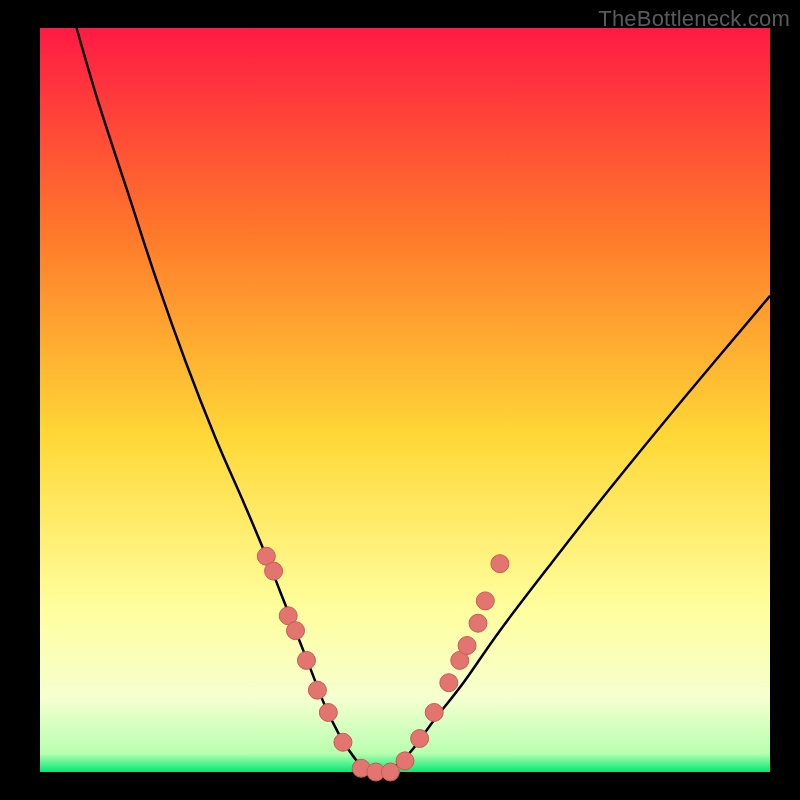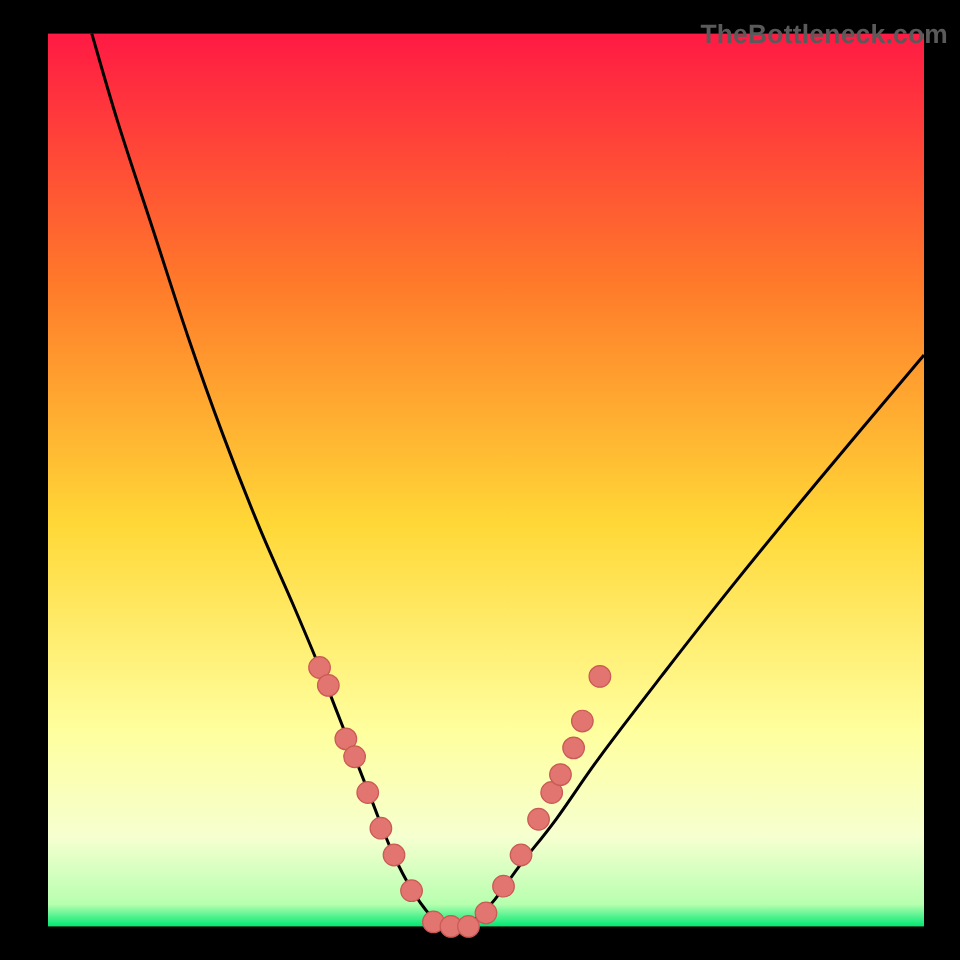--- a/index.html
+++ b/index.html
@@ -11,25 +11,25 @@
     background: #000;
     font-family: Arial, Helvetica, sans-serif;
   }
   .stage {
     position: relative;
     width: 800px;
     height: 800px;
   }
   .watermark {
     position: absolute;
-    top: 16px;
+    top: 6px;
     right: 10px;
     color: #5a5a5a;
     font-size: 22px;
-    font-weight: 700;
+    font-weight: 400;
     letter-spacing: 0.2px;
     z-index: 5;
   }
   svg {
     position: absolute;
     top: 0;
     left: 0;
   }
 </style>
 </head>

